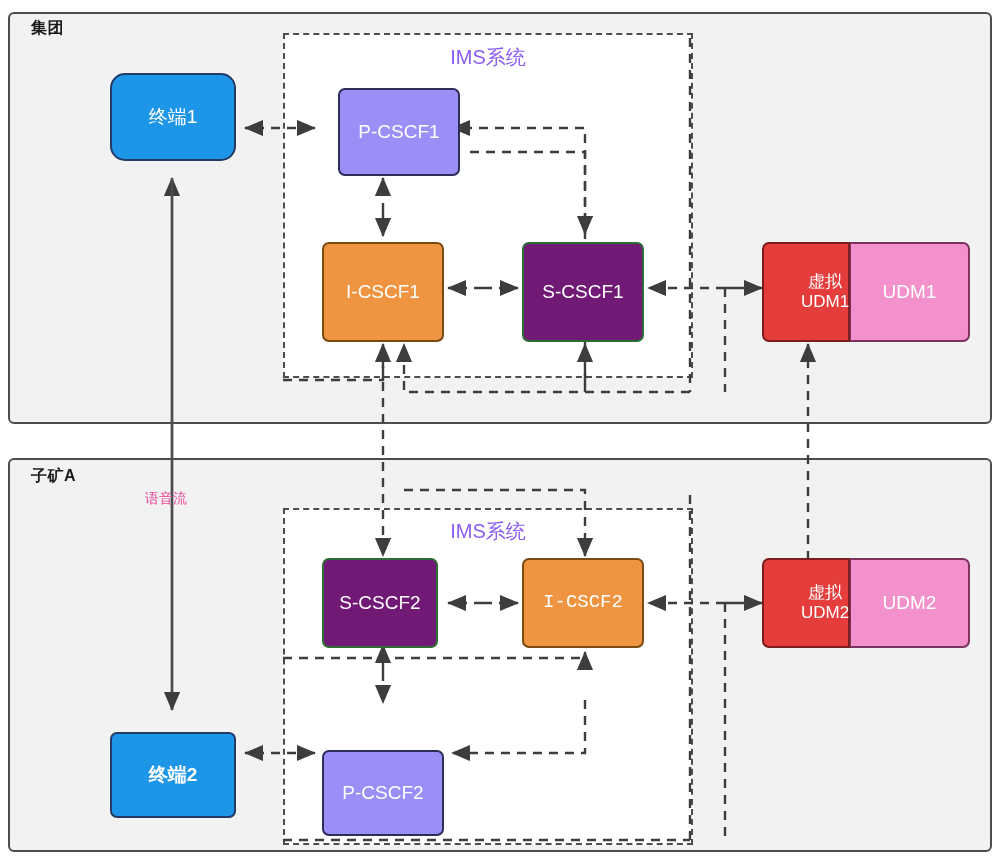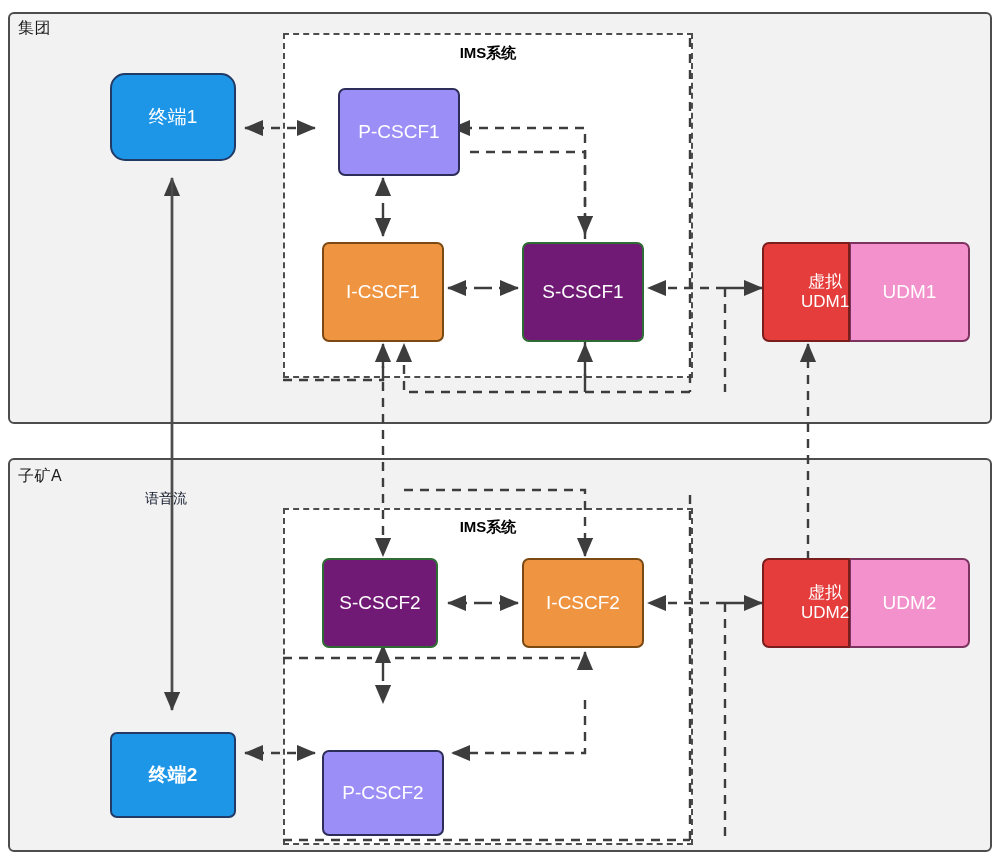--- a/index.html
+++ b/index.html
@@ -28,35 +28,36 @@
   .group-box {
     position: absolute;
     background: #f2f2f2;
     border: 2px solid #4d4d4d;
     border-radius: 6px;
     box-sizing: border-box;
   }
   .group-title {
     position: absolute;
     font-size: 16px;
-    font-weight: normal;
+    font-weight: bold;
     color: #1a1a1a;
     letter-spacing: 0.5px;
+    margin-left: 13px;
   }
   .ims-box {
     position: absolute;
     background: #ffffff;
     border: 2px dashed #4d4d4d;
     box-sizing: border-box;
   }
   .ims-title {
     position: absolute;
-    font-size: 15px;
-    font-weight: bold;
-    color: #000000;
+    font-size: 20px;
+    font-weight: normal;
+    color: #8b5cf6;
     text-align: center;
   }
   .node {
     position: absolute;
     box-sizing: border-box;
     border-radius: 7px;
     display: flex;
     align-items: center;
     justify-content: center;
     text-align: center;
@@ -69,21 +70,21 @@
   .node.purple { background: #9c8ef7; border: 2px solid #2d2d5a; }
   .node.orange { background: #ef9440; border: 2px solid #7a4a12; }
   .node.green  { background: #701a75; border: 2px solid #2f6b34; }
   .node.red    { background: #e53c3c; border: 2px solid #7a1d1d; padding-left: 38px; }
   .node.pink   { background: #f291cb; border: 2px solid #7d3360; }
   .node.udm-left  { border-radius: 7px 0 0 7px; font-size: 17px; }
   .node.udm-right { border-radius: 0 7px 7px 0; border-left-width: 1px; }
   .flow-label {
     position: absolute;
     font-size: 14px;
-    color: #0f172a;
+    color: #ec4899;
     white-space: nowrap;
   }
 </style>
 </head>
 <body>
 
 <div id="stage">
 
   <div class="group-box" style="left:8px; top:12px; width:984px; height:412px;"></div>
   <div class="group-title" style="left:18px; top:18px;">集团</div>
@@ -208,21 +209,21 @@
   </div>
 
   <div class="node pink udm-right" style="left:850px; top:242px; width:120px; height:100px;">UDM1</div>
 
   <div class="node blue" style="left:110px; top:732px; width:126px; height:86px;font-weight:bold;">终端2</div>
 
   <div class="node purple" style="left:322px; top:710px; width:122px; height:86px;margin-top:40px;">P-CSCF2</div>
 
   <div class="node green" style="left:322px; top:558px; width:116px; height:90px;">S-CSCF2</div>
 
-  <div class="node orange" style="left:522px; top:558px; width:122px; height:90px;">I-CSCF2</div>
+  <div class="node orange" style="left:522px; top:558px; width:122px; height:90px;font-family:Liberation Mono, monospace;">I-CSCF2</div>
 
   <div class="node red udm-left" style="left:762px; top:558px; width:88px; height:90px; flex-direction:column;">
     <span>虚拟</span>
     <span>UDM2</span>
   </div>
 
   <div class="node pink udm-right" style="left:850px; top:558px; width:120px; height:90px;">UDM2</div>
 
   <div class="flow-label" style="left:145px; top:490px;">语音流</div>
 

